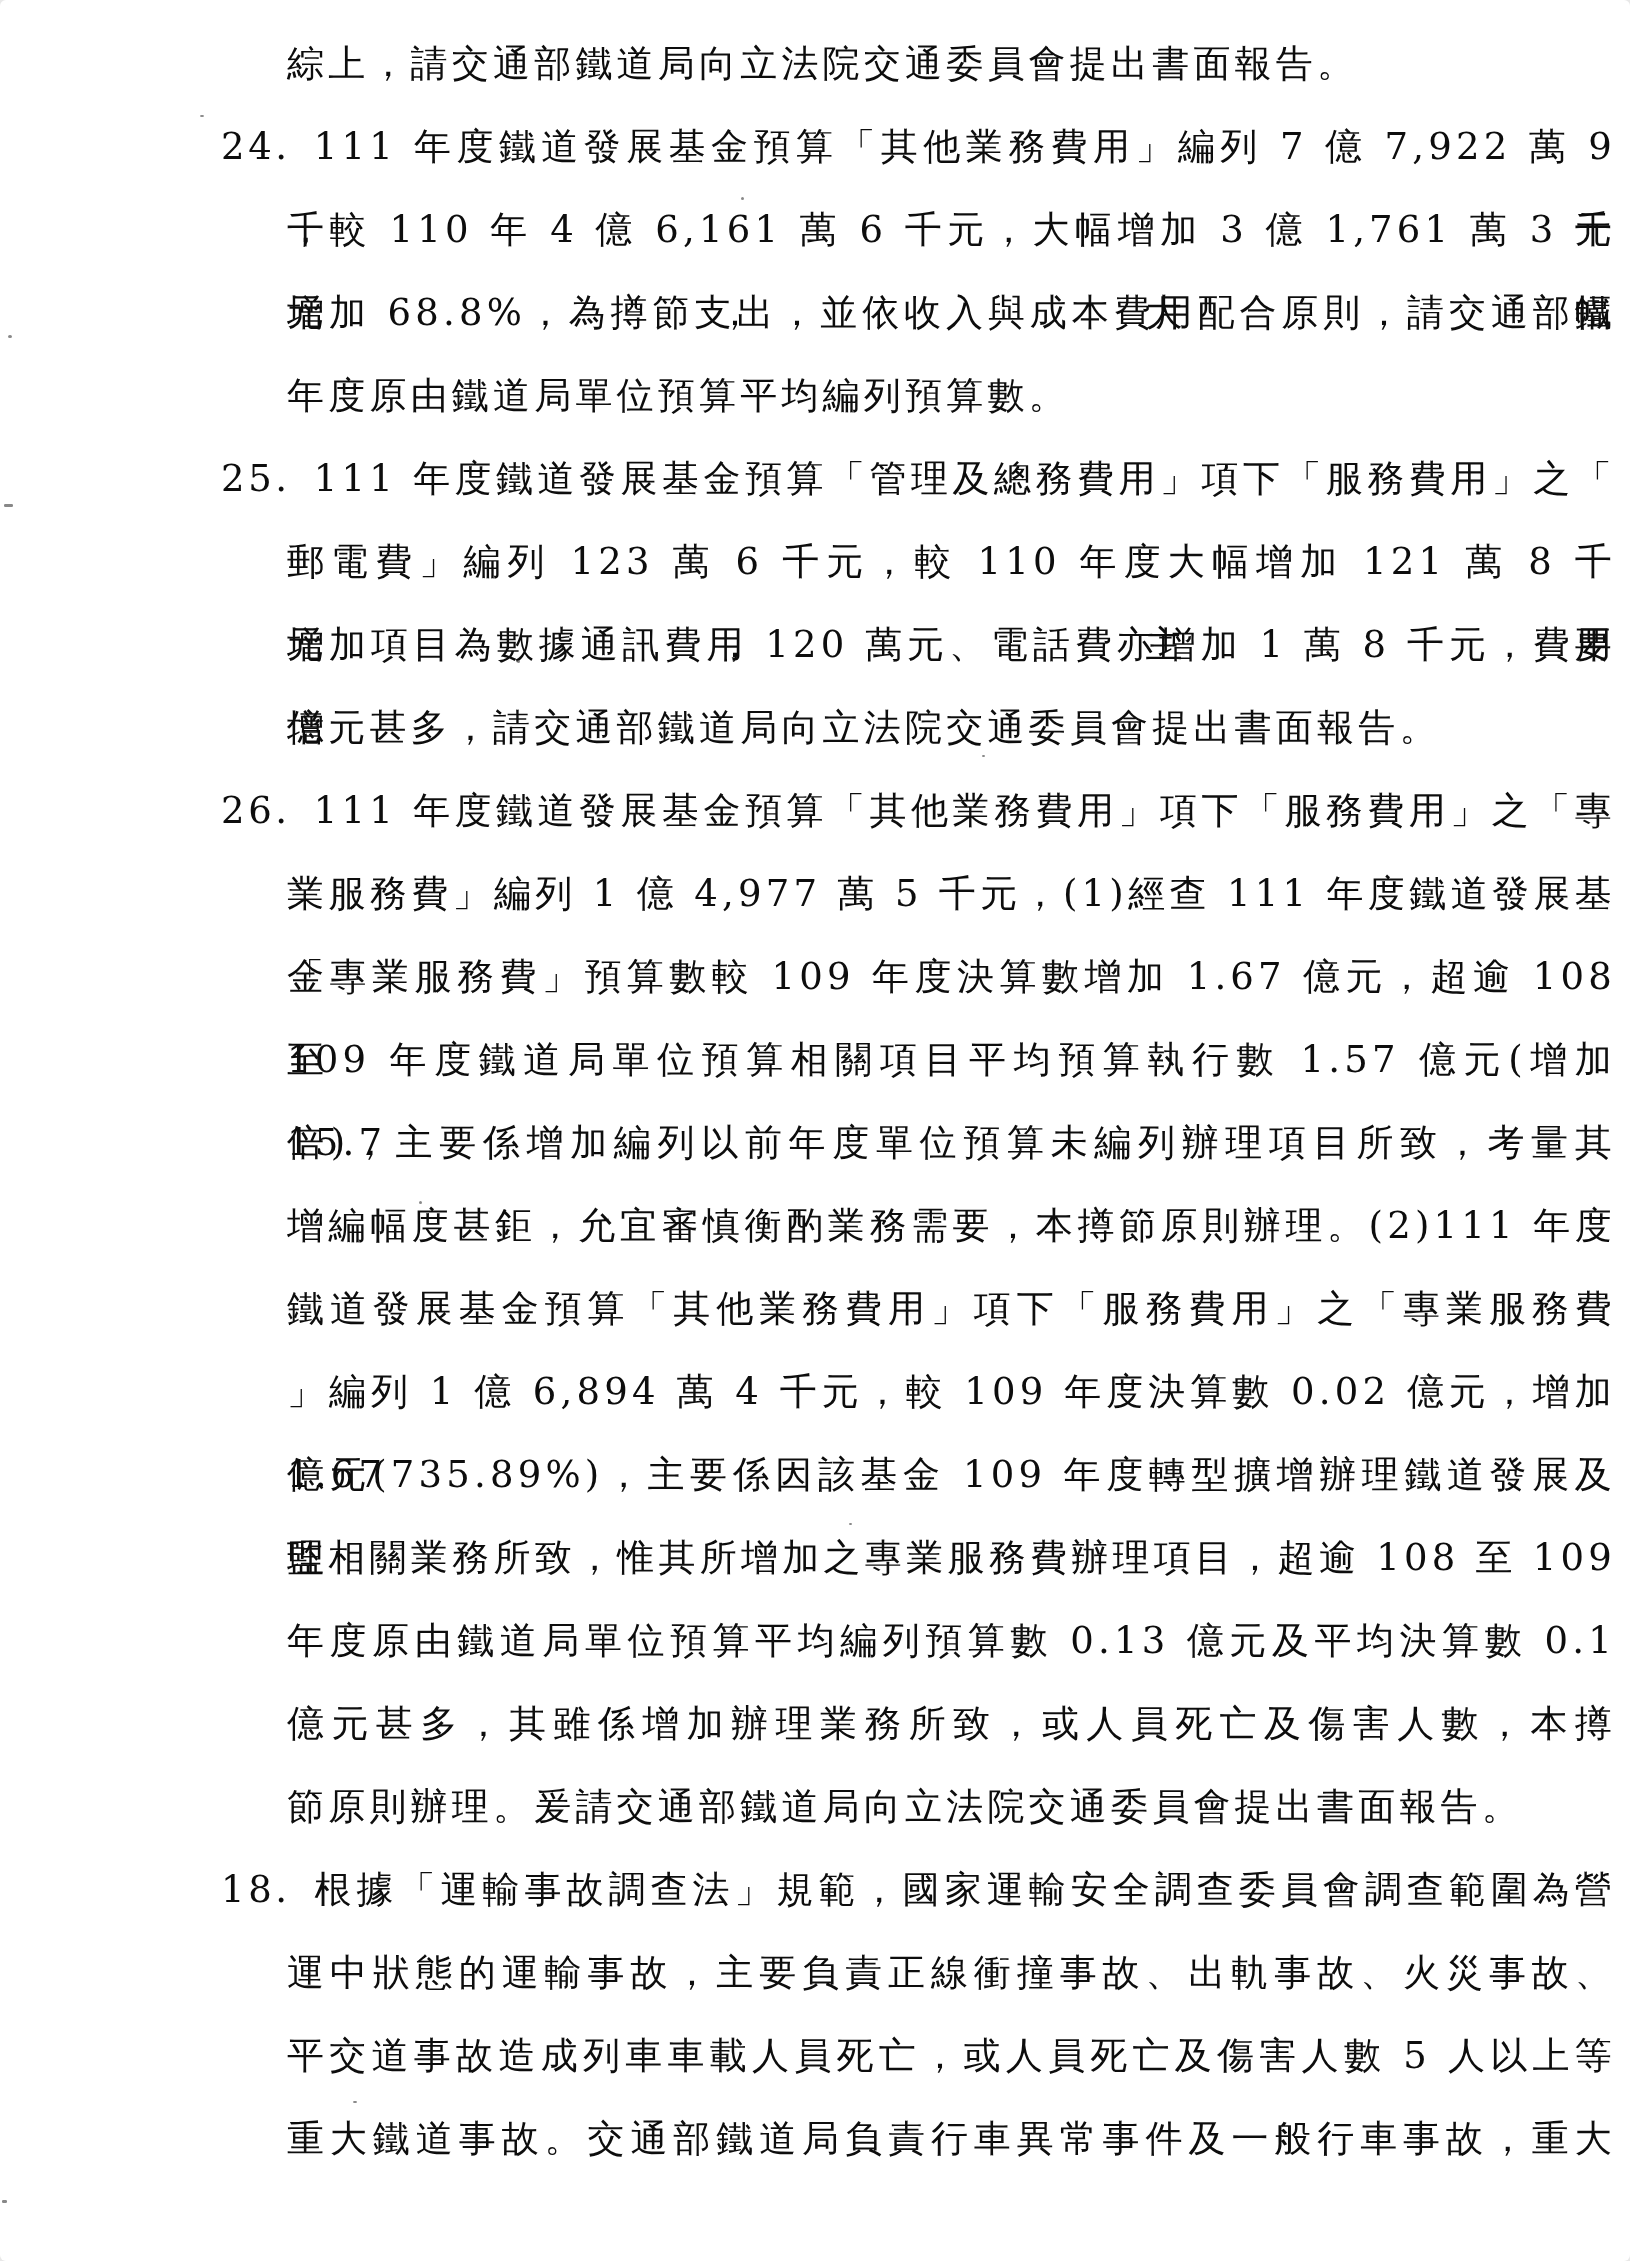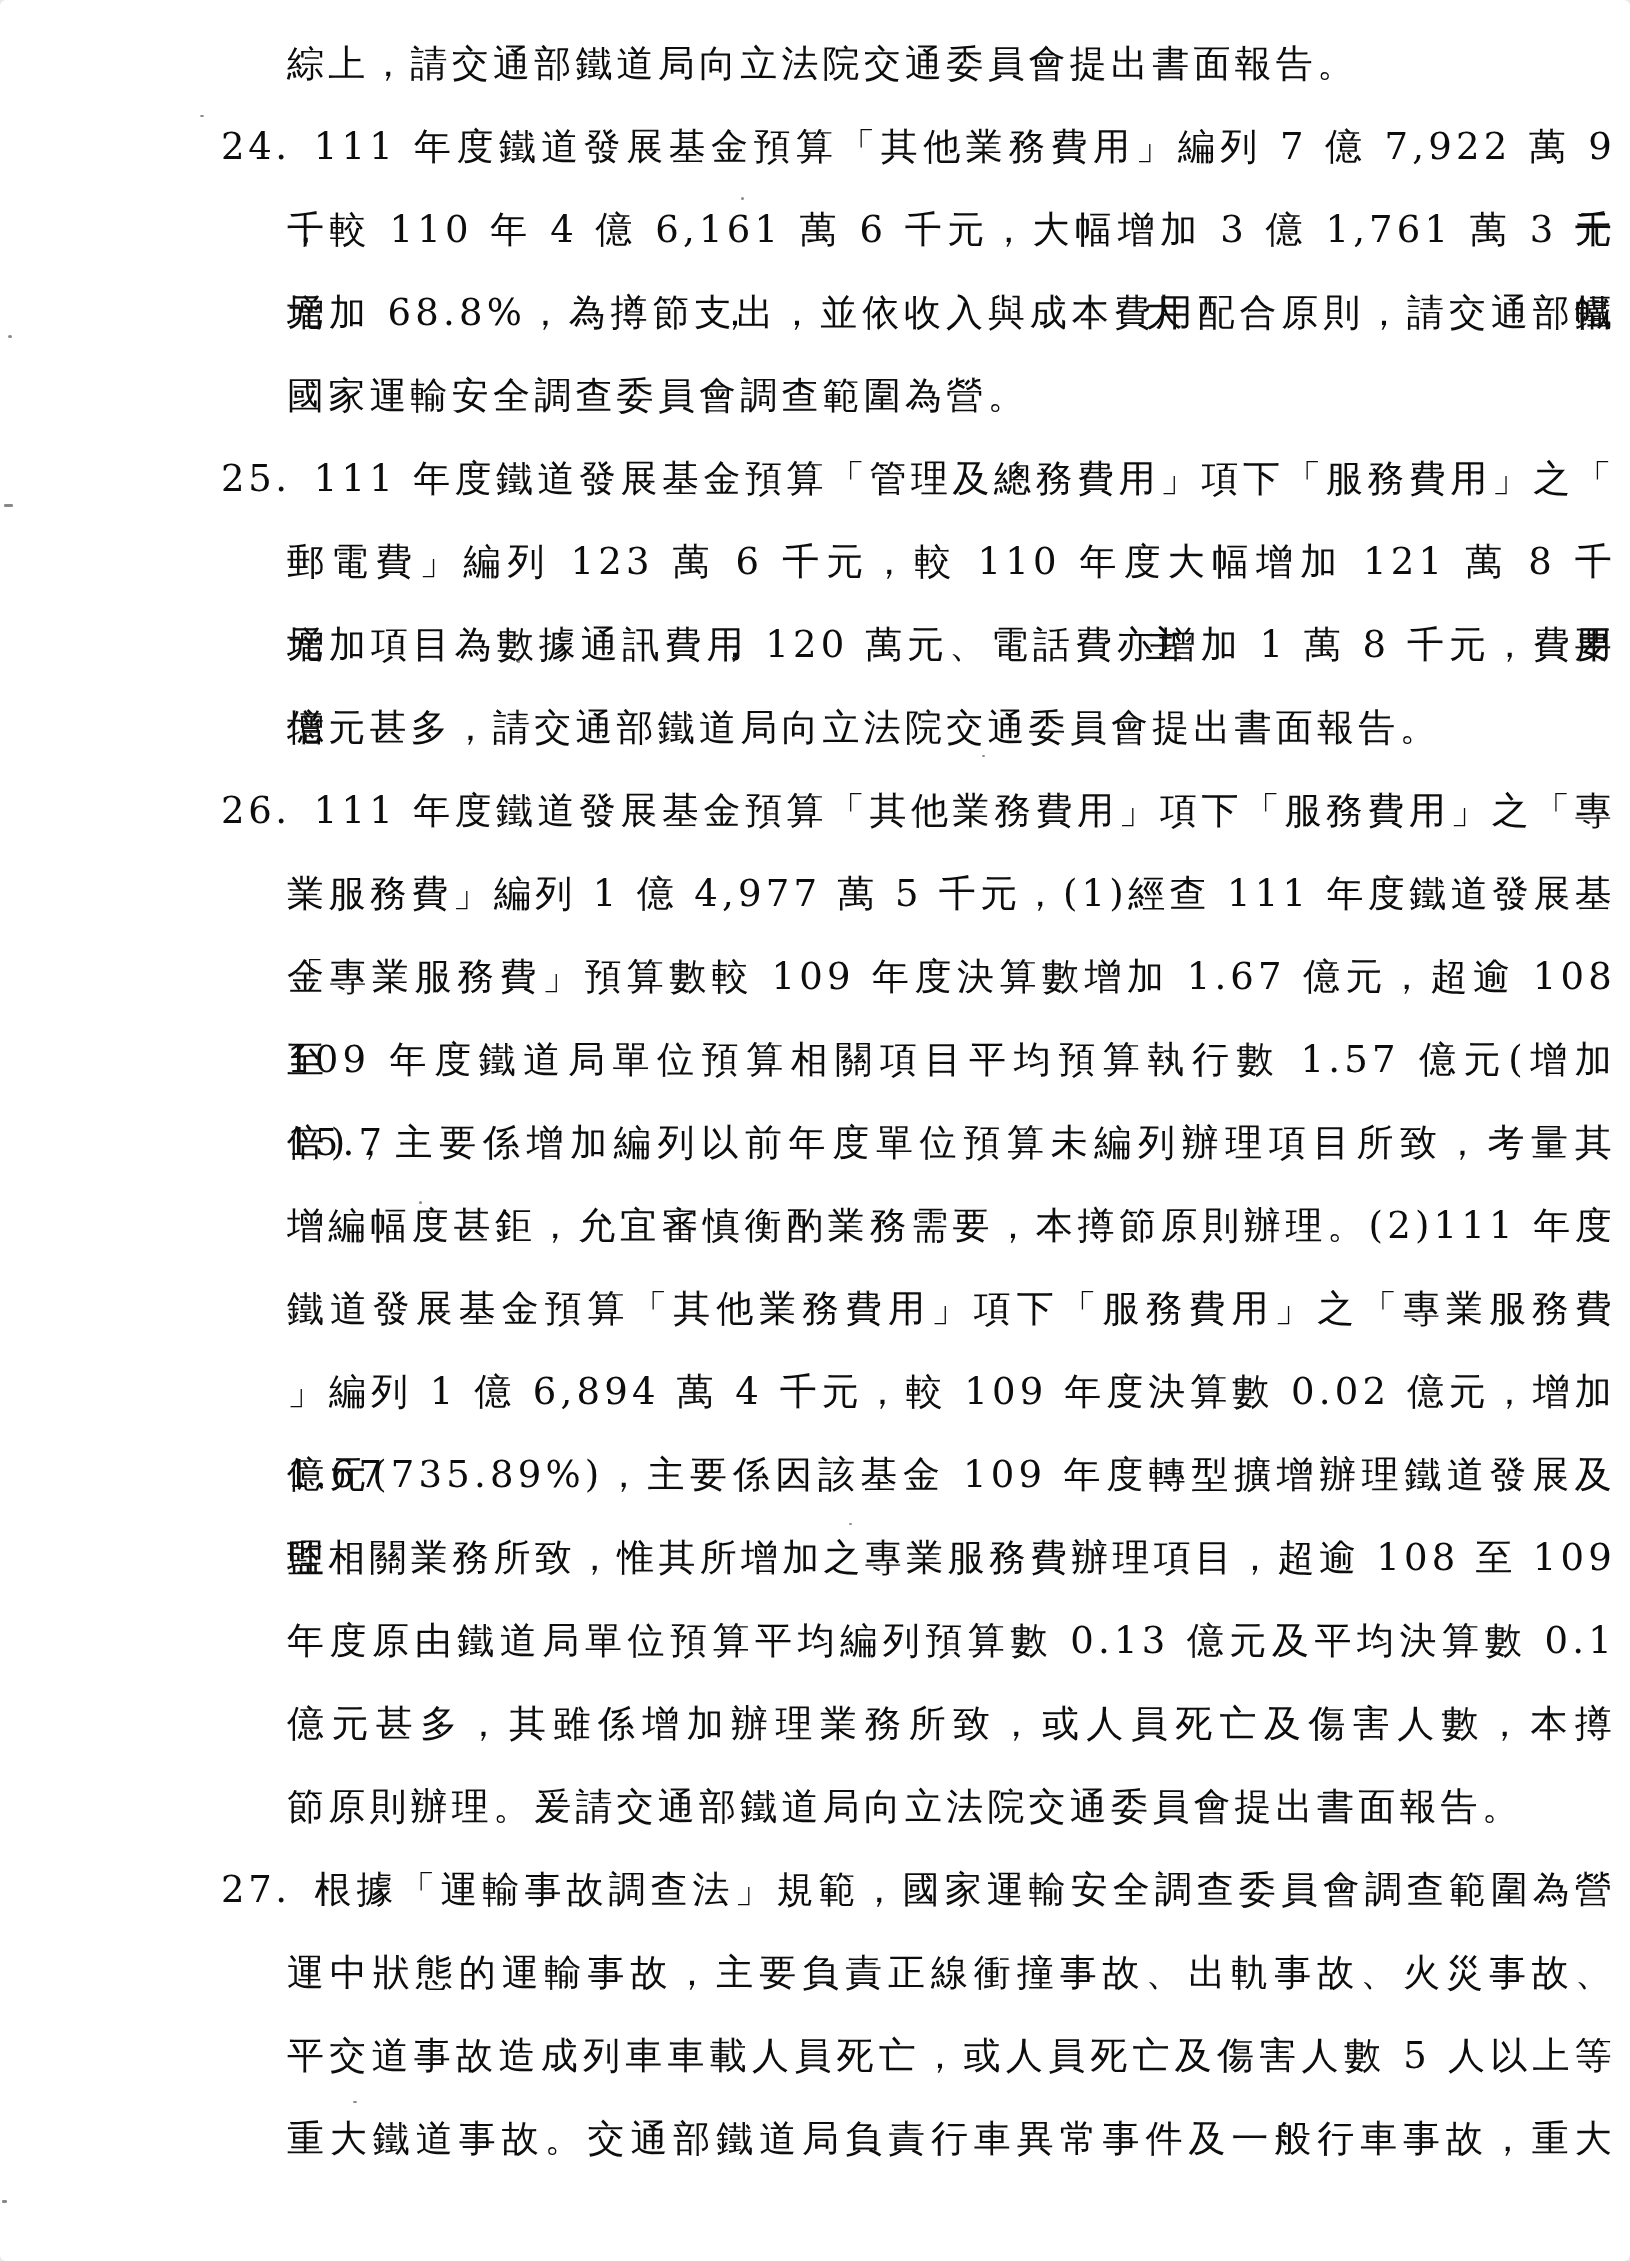--- a/index.html
+++ b/index.html
@@ -55,42 +55,42 @@
 
 <div class="paper">
 
   <div class="textblock">
 
     <div class="line"><span>綜上，請交通部鐵道局向立法院交通委員會提出書面報告。</span></div>
 
     <div class="line full numbered"><span class="num">24.</span><span>111 年度鐵道發展基金預算「其他業務費用」編列 7 億 7,922 萬 9 千元</span></div>
     <div class="line full"><span>，較 110 年 4 億 6,161 萬 6 千元，大幅增加 3 億 1,761 萬 3 千元，大幅</span></div>
     <div class="line full"><span>增加 68.8%，為撙節支出，並依收入與成本費用配合原則，請交通部鐵</span></div>
-    <div class="line"><span>國家運輸安全調查委員會調查範圍為營。</span></div>
+    <div class="line"><span>年度原由鐵道局單位預算平均編列預算數。</span></div>
 
     <div class="line full numbered"><span class="num">25.</span><span>111 年度鐵道發展基金預算「管理及總務費用」項下「服務費用」之「</span></div>
     <div class="line full"><span>郵電費」編列 123 萬 6 千元，較 110 年度大幅增加 121 萬 8 千元，主要</span></div>
     <div class="line full"><span>增加項目為數據通訊費用 120 萬元、電話費亦增加 1 萬 8 千元，費用增</span></div>
     <div class="line"><span>億元甚多，請交通部鐵道局向立法院交通委員會提出書面報告。</span></div>
 
     <div class="line full numbered"><span class="num">26.</span><span>111 年度鐵道發展基金預算「其他業務費用」項下「服務費用」之「專</span></div>
     <div class="line full"><span>業服務費」編列 1 億 4,977 萬 5 千元，(1)經查 111 年度鐵道發展基金</span></div>
     <div class="line full"><span>「專業服務費」預算數較 109 年度決算數增加 1.67 億元，超逾 108 至</span></div>
     <div class="line full"><span>109 年度鐵道局單位預算相關項目平均預算執行數 1.57 億元(增加 15.7</span></div>
     <div class="line full"><span>倍)，主要係增加編列以前年度單位預算未編列辦理項目所致，考量其</span></div>
     <div class="line full"><span>增編幅度甚鉅，允宜審慎衡酌業務需要，本撙節原則辦理。(2)111 年度</span></div>
     <div class="line full"><span>鐵道發展基金預算「其他業務費用」項下「服務費用」之「專業服務費</span></div>
     <div class="line full"><span>」編列 1 億 6,894 萬 4 千元，較 109 年度決算數 0.02 億元，增加 1.67</span></div>
     <div class="line full"><span>億元(735.89%)，主要係因該基金 109 年度轉型擴增辦理鐵道發展及監</span></div>
     <div class="line full"><span>理相關業務所致，惟其所增加之專業服務費辦理項目，超逾 108 至 109</span></div>
     <div class="line full"><span>年度原由鐵道局單位預算平均編列預算數 0.13 億元及平均決算數 0.1</span></div>
     <div class="line full"><span>億元甚多，其雖係增加辦理業務所致，或人員死亡及傷害人數，本撙</span></div>
     <div class="line"><span>節原則辦理。爰請交通部鐵道局向立法院交通委員會提出書面報告。</span></div>
 
-    <div class="line full numbered"><span class="num">27.</span><span>根據「運輸事故調查法」規範，國家運輸安全調查委員會調查範圍為營</span></div>
+    <div class="line full numbered"><span class="num">18.</span><span>根據「運輸事故調查法」規範，國家運輸安全調查委員會調查範圍為營</span></div>
     <div class="line full"><span>運中狀態的運輸事故，主要負責正線衝撞事故、出軌事故、火災事故、</span></div>
     <div class="line full"><span>平交道事故造成列車車載人員死亡，或人員死亡及傷害人數 5 人以上等</span></div>
     <div class="line full"><span>重大鐵道事故。交通部鐵道局負責行車異常事件及一般行車事故，重大</span></div>
 
   </div>
 
   <div class="speck" style="left:200px; top:115px; width:4.2px; height:2.4px;"></div>
   <div class="speck" style="left:3.6px;   top:504px; width:9.6px; height:3px; border-radius:1.2px;"></div>
   <div class="speck" style="left:8.4px;  top:335px; width:3.6px; height:3px;"></div>
   <div class="speck" style="left:741px;top:197px; width:3px; height:3px;"></div>

